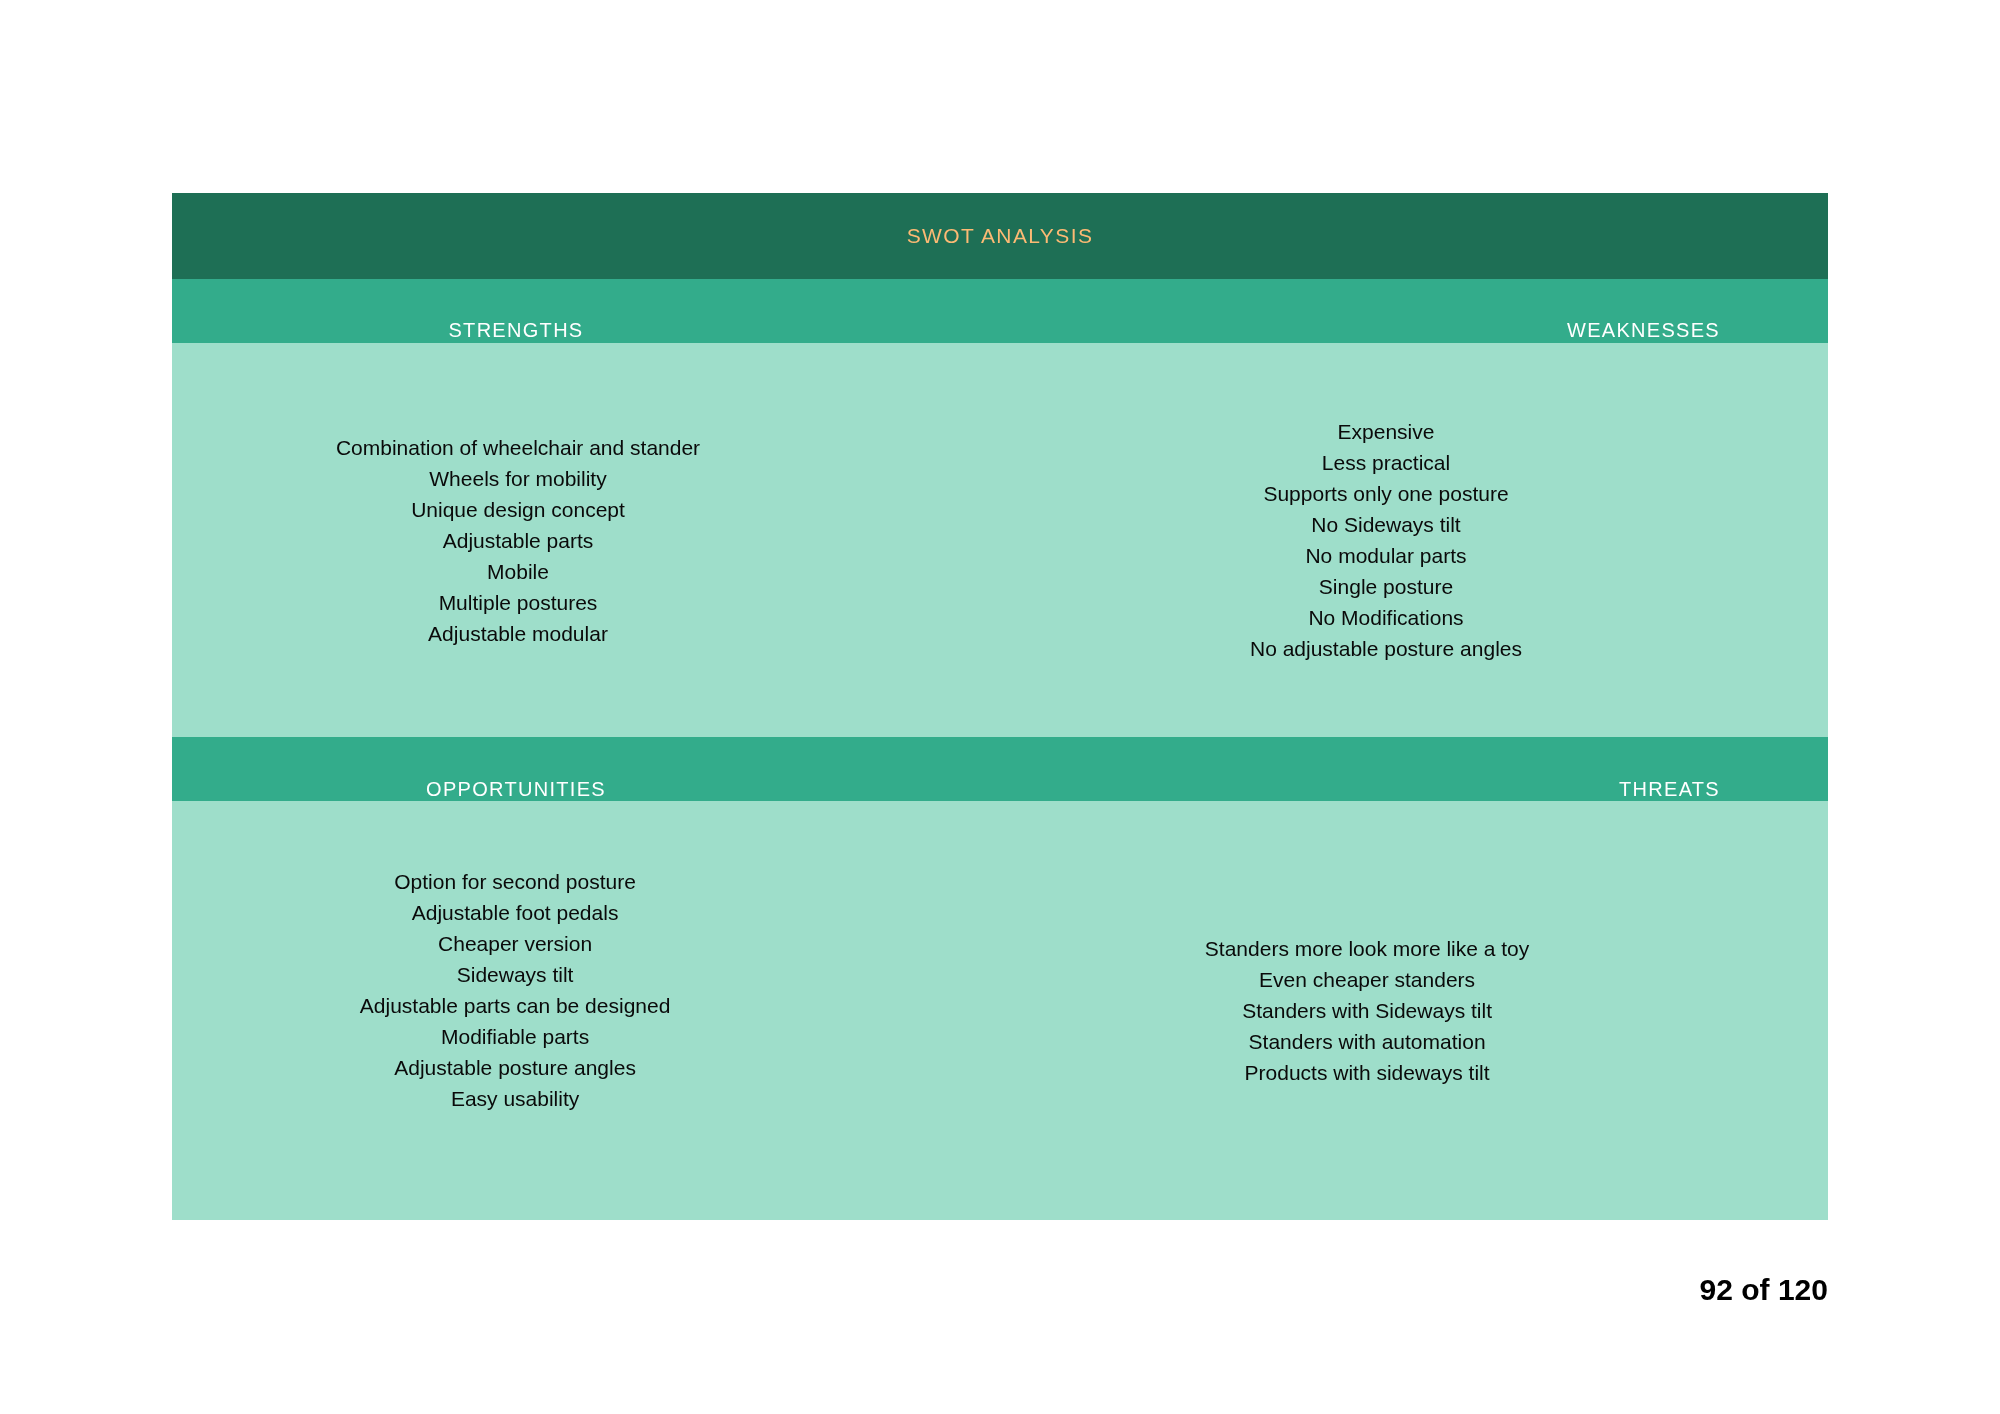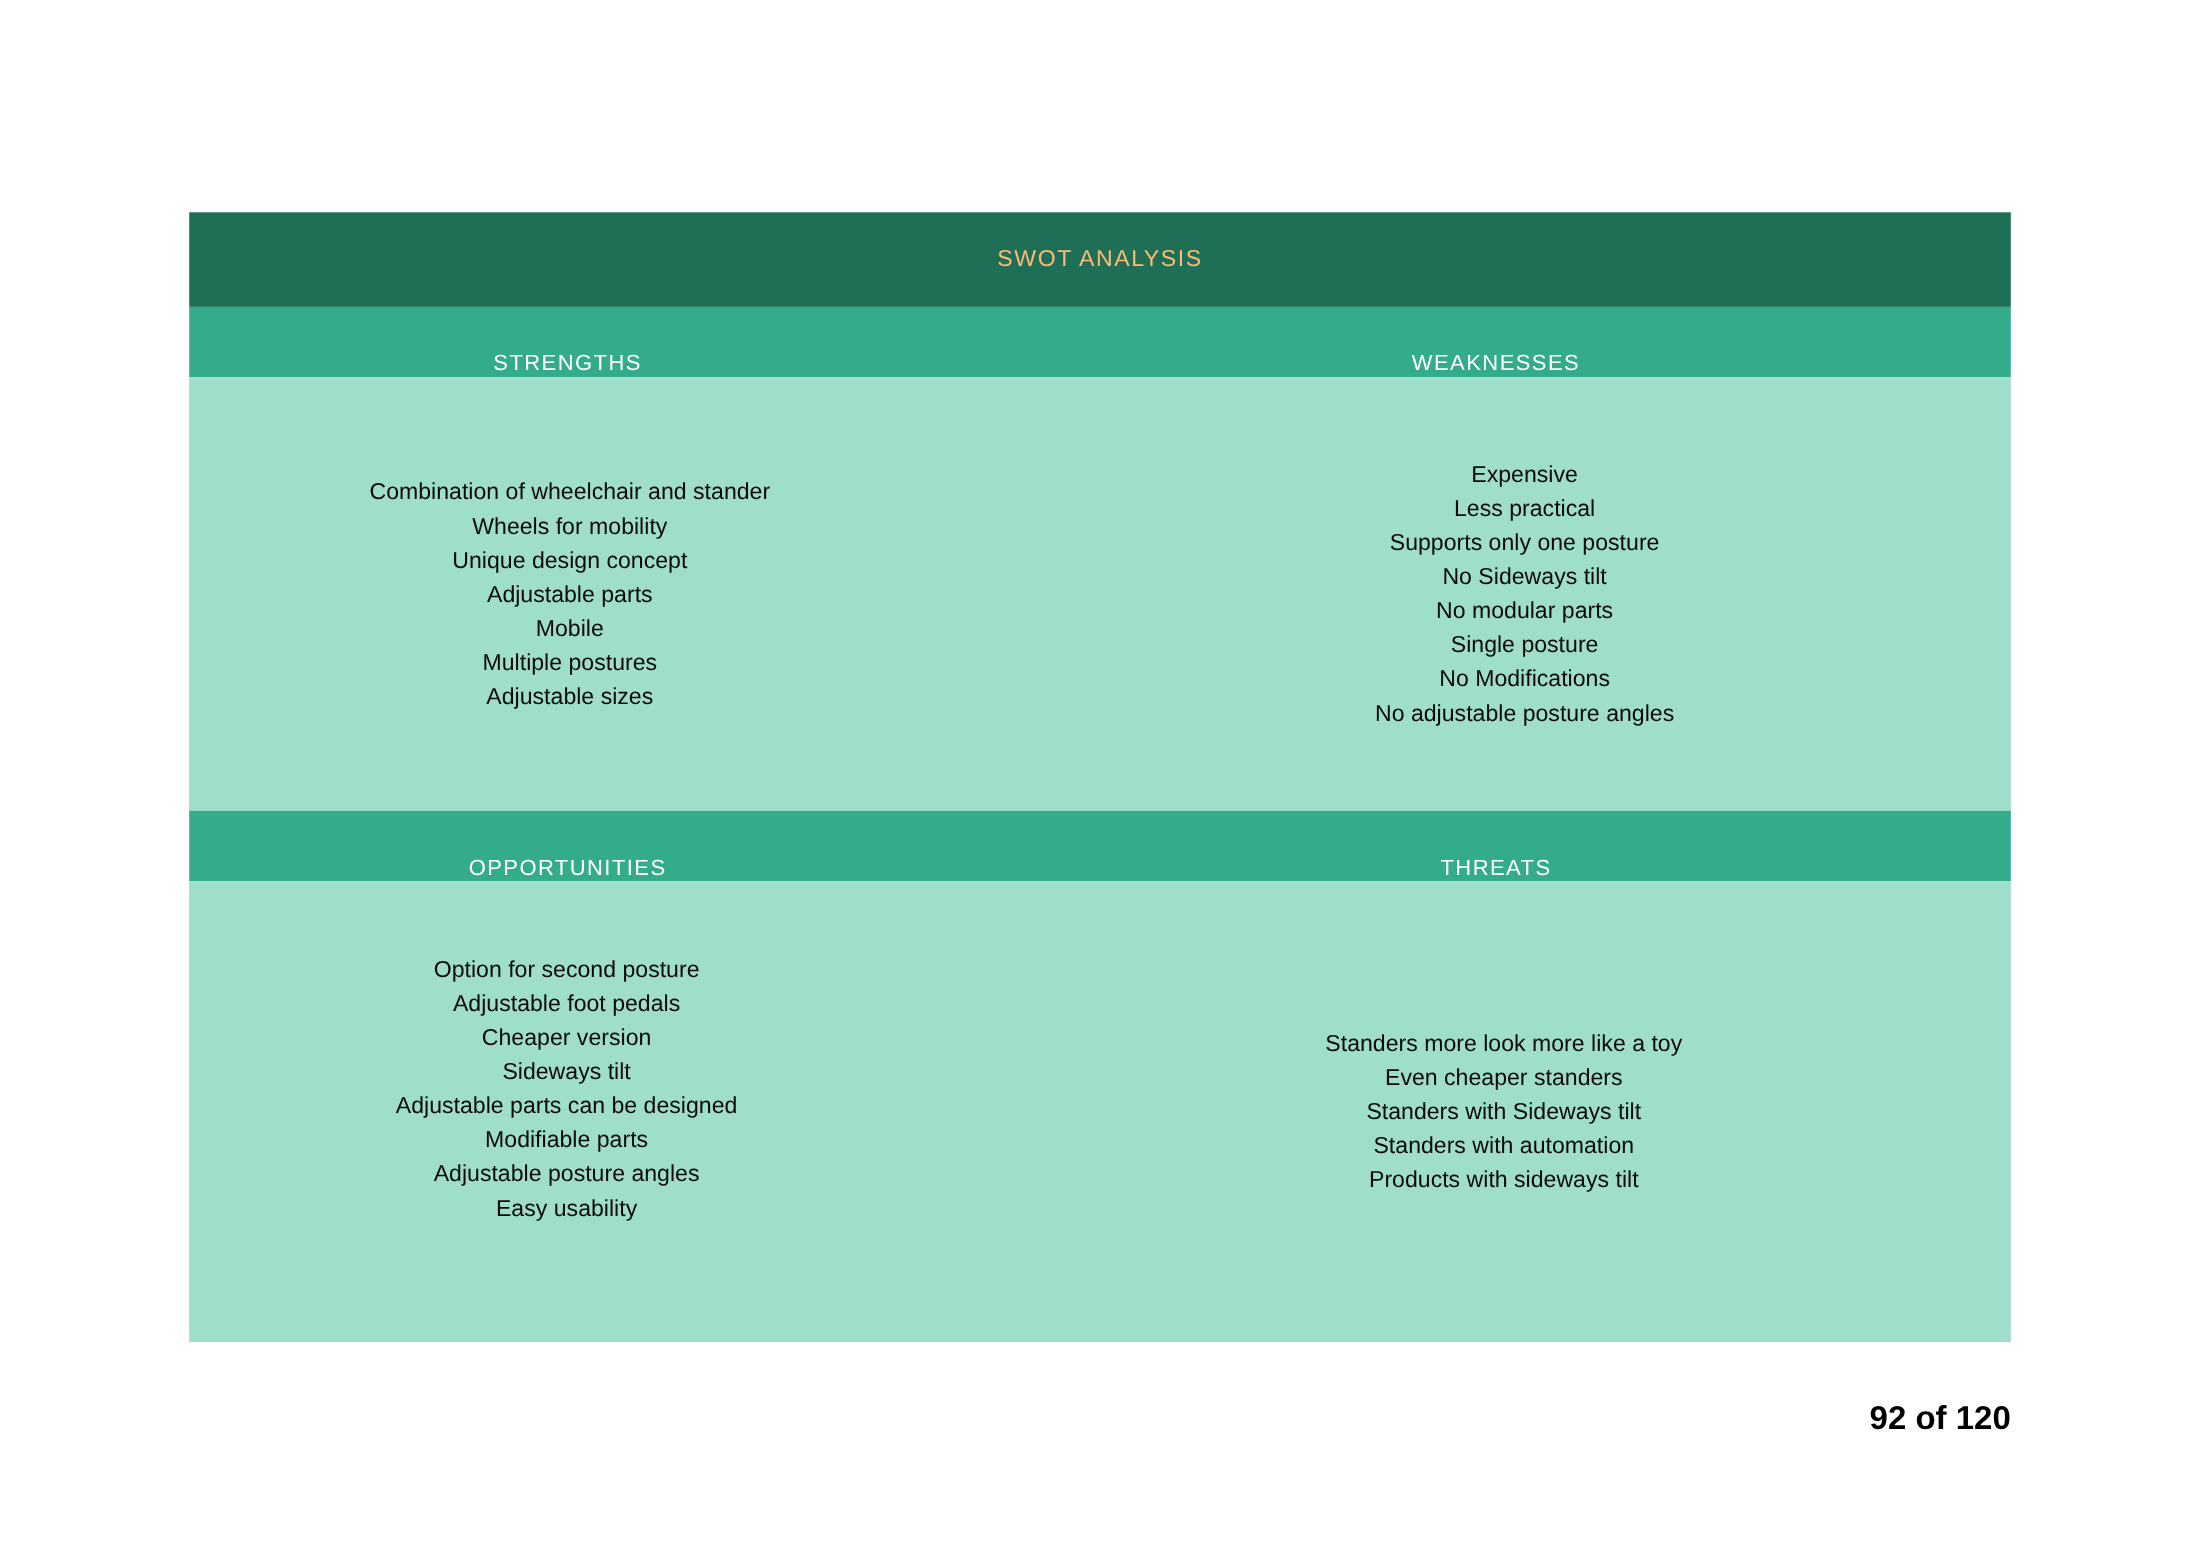--- a/index.html
+++ b/index.html
@@ -56,21 +56,21 @@
   }
   .swot-header-cell {
     width: 50%;
     display: flex;
     align-items: center;
     justify-content: center;
     box-sizing: border-box;
     margin-top: 40px;
   }
   .swot-header-cell.left  { padding-right: 140px; }
-  .swot-header-cell.right { padding-right: 108px; }
+  .swot-header-cell.right { padding-right: 108px; justify-content: flex-end; }
   .swot-header-text {
     color: #ffffff;
     font-size: 20px;
     letter-spacing: 1.3px;
     font-weight: 400;
     white-space: nowrap;
   }
 
   .swot-body-row {
     background: #9EDECA;
@@ -134,21 +134,21 @@
     </div>
 
     <div class="swot-body-row top">
       <div class="swot-body-cell strengths">
         <div class="swot-line">Combination of wheelchair and stander</div>
         <div class="swot-line">Wheels for mobility</div>
         <div class="swot-line">Unique design concept</div>
         <div class="swot-line">Adjustable parts</div>
         <div class="swot-line">Mobile</div>
         <div class="swot-line">Multiple postures</div>
-        <div class="swot-line">Adjustable sizes</div>
+        <div class="swot-line">Adjustable modular</div>
       </div>
       <div class="swot-body-cell weaknesses">
         <div class="swot-line">Expensive</div>
         <div class="swot-line">Less practical</div>
         <div class="swot-line">Supports only one posture</div>
         <div class="swot-line">No Sideways tilt</div>
         <div class="swot-line">No modular parts</div>
         <div class="swot-line">Single posture</div>
         <div class="swot-line">No Modifications</div>
         <div class="swot-line">No adjustable posture angles</div>

